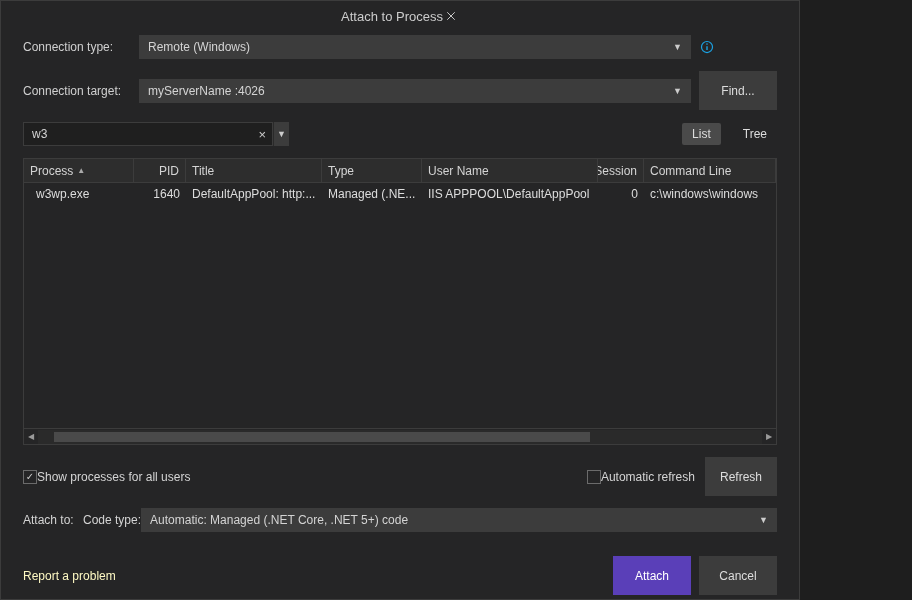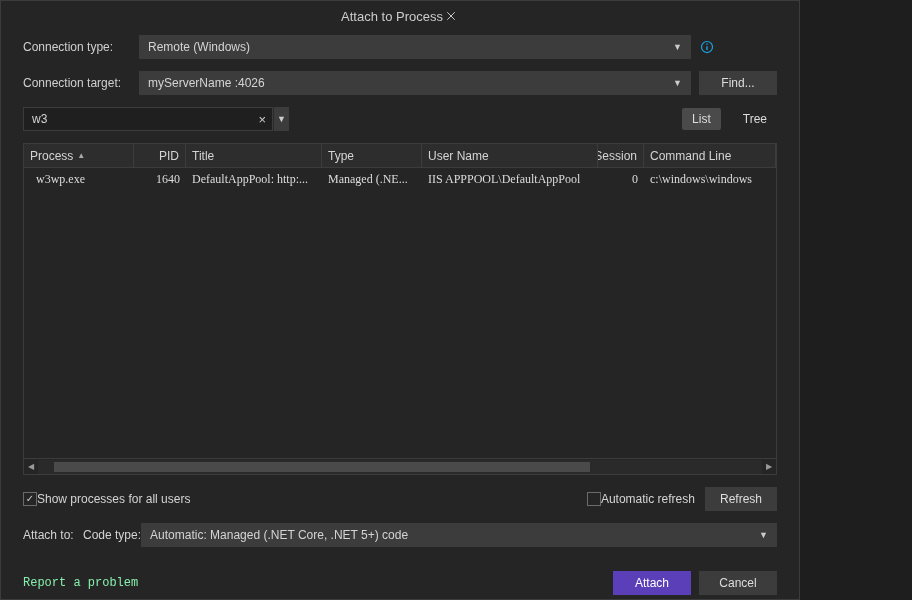--- a/index.html
+++ b/index.html
@@ -79,21 +79,21 @@
     height: 16px;
     display: flex;
     align-items: center;
     justify-content: center;
     cursor: pointer;
   }
   .button {
     background: #3c3c3c;
     border: 1px solid #3c3c3c;
     color: #ddd;
-    height: 24px;
+    height: 39px;
     padding: 0 14px;
     cursor: pointer;
     font-size: 12px;
     font-family: inherit;
     display: inline-flex;
     align-items: center;
     justify-content: center;
     min-width: 64px;
   }
   .button.primary {
@@ -196,21 +196,20 @@
   .grid-body {
     flex: 1;
     overflow: auto;
     background: #252526;
   }
   .grid-row {
     display: flex;
     height: 22px;
     align-items: center;
     color: #ddd;
-    font-family: Liberation Serif, serif;
   }
   .gc {
     padding: 2px 6px;
     overflow: hidden;
     white-space: nowrap;
     text-overflow: ellipsis;
     font-size: 12px;
   }
   .scroll-h {
     height: 16px;
@@ -285,23 +284,22 @@
   }
   .attach-row .text-input { width: 300px; }
   .codetype-combo { flex: 1; }
   .footer {
     display: flex;
     align-items: center;
     justify-content: space-between;
     padding-top: 12px;
   }
   .link {
-    color: #86efac;
-    cursor: pointer;
-    font-family: Liberation Mono, monospace;
+    color: #fef9c3;
+    cursor: pointer;
   }
   .footer-buttons {
     display: flex;
     gap: 8px;
   }
   .right-gap { display:flex; align-items:center; gap:10px;}
 </style>
 </head>
 <body>
 

